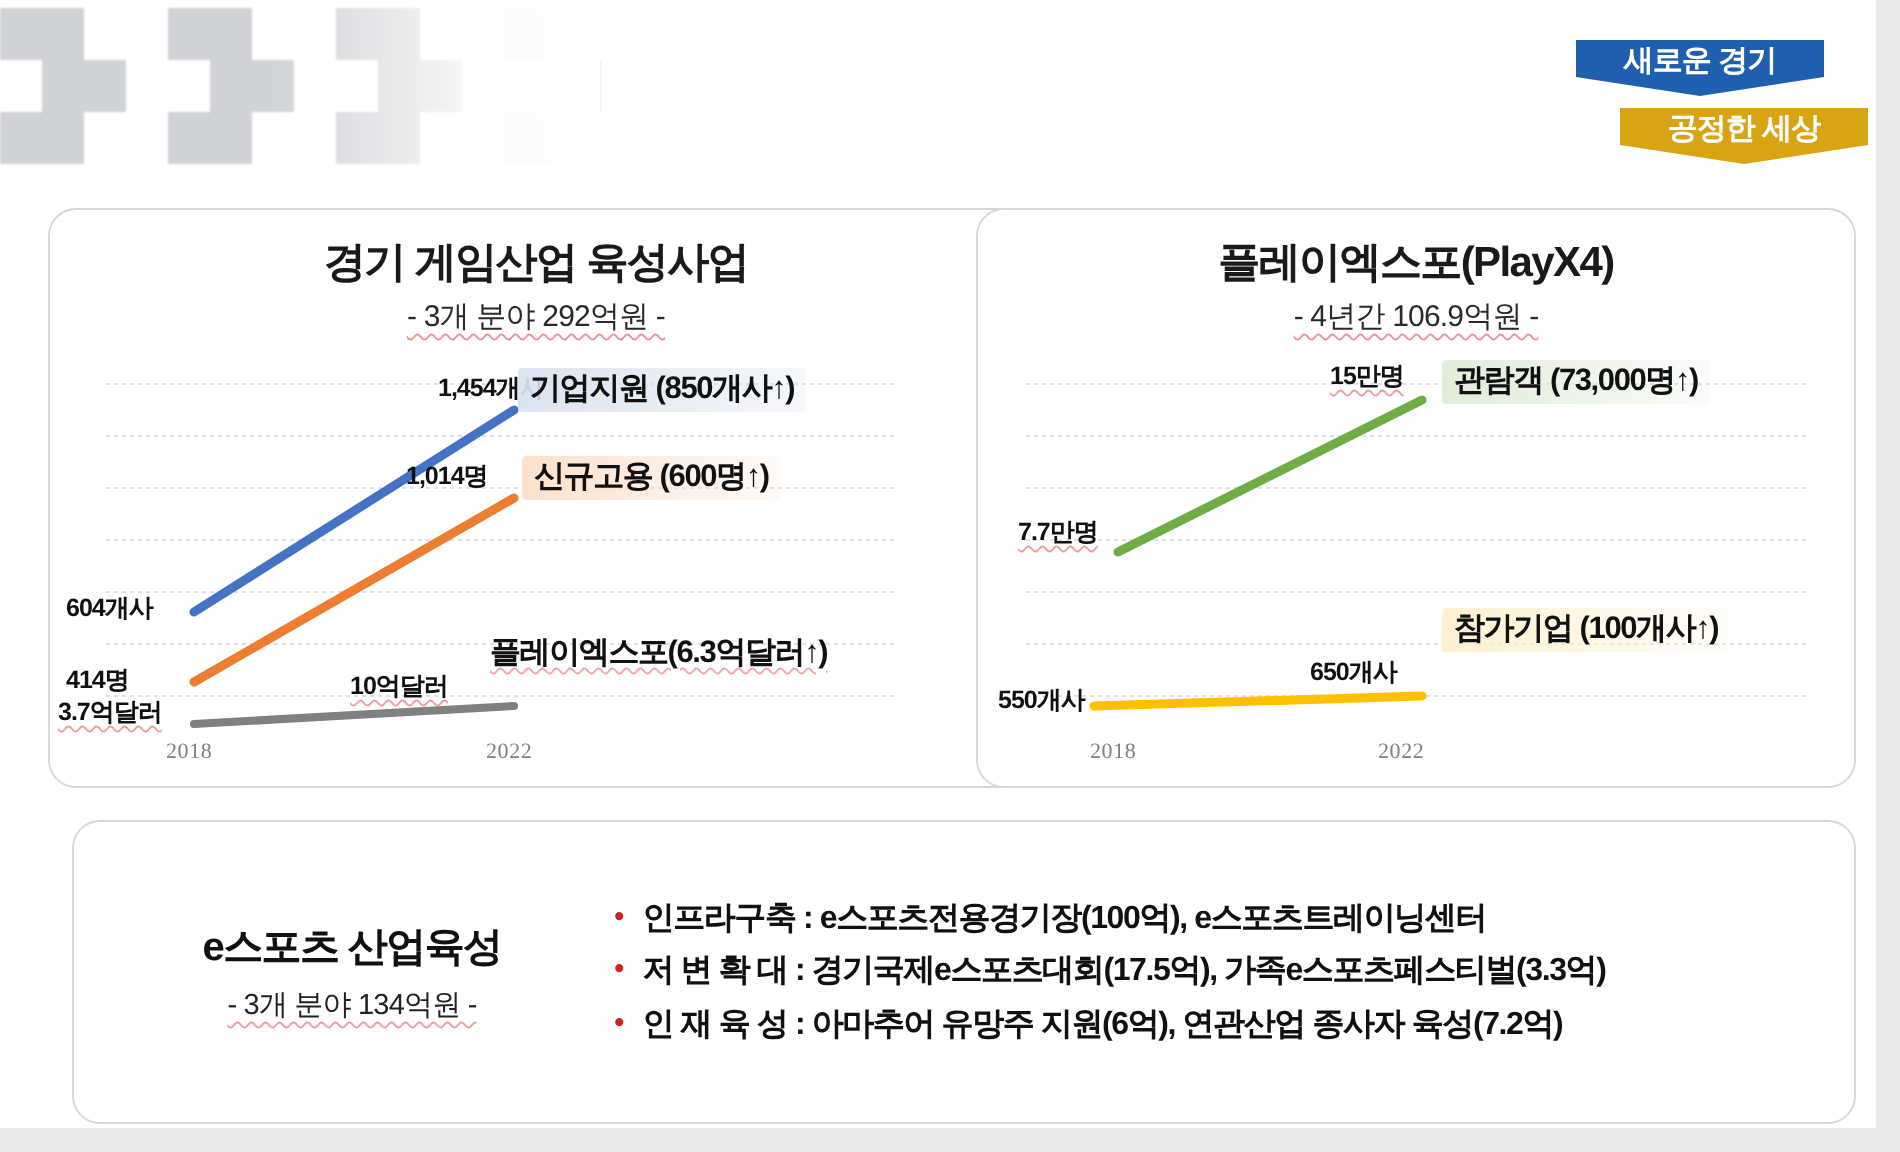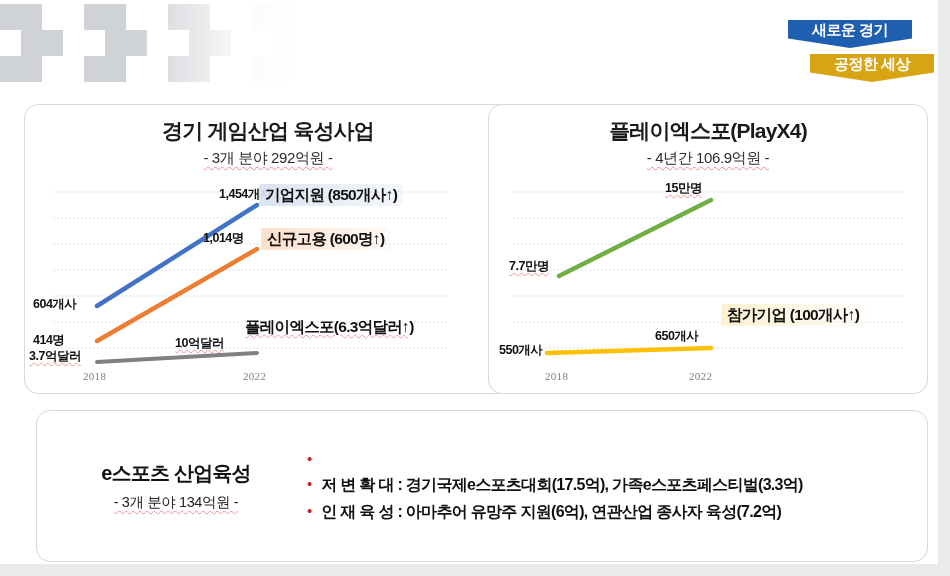--- a/index.html
+++ b/index.html
@@ -361,39 +361,41 @@
           <line x1="14" y1="118" x2="404" y2="118"></line>
           <line x1="14" y1="144" x2="404" y2="144"></line>
           <line x1="14" y1="170" x2="404" y2="170"></line>
         </g>
         <line x1="60" y1="98" x2="212" y2="22" stroke="#70AD47" stroke-width="4.5" stroke-linecap="round"></line>
         <line x1="48" y1="175" x2="212" y2="170" stroke="#FFC000" stroke-width="4.5" stroke-linecap="round"></line>
       </svg>
 
       <span class="pt-label wavy" style="left:10px; top:82px;">7.7만명</span>
       <span class="pt-label wavy" style="left:166px; top:4px;">15만명</span>
+      <span class="series-label hl-green" style="left:222px; top:2px;">관람객 (73,000명↑)</span>
 
       <span class="pt-label" style="left:0px; top:166px;">550개사</span>
       <span class="pt-label" style="left:156px; top:152px;">650개사</span>
       <span class="series-label hl-yellow" style="left:222px; top:126px;">참가기업 (100개사↑)</span>
 
       <span class="axis-tick" style="left:46px; top:192px;">2018</span>
       <span class="axis-tick" style="left:190px; top:192px;">2022</span>
     </div>
   </div>
 
   <div class="panel" id="panel-esports">
     <div id="esports-inner">
       <div id="esports-left">
         <div class="et">e스포츠 산업육성</div>
         <div class="es">- 3개 분야 134억원 -</div>
       </div>
       <div id="esports-bullets">
         <div class="bullet-row">
           <span class="bullet-dot">•</span>
+          <span class="bullet-text">인프라구축 : e스포츠전용경기장(100억), e스포츠트레이닝센터</span>
         </div>
         <div class="bullet-row">
           <span class="bullet-dot">•</span>
           <span class="bullet-text">저 변 확 대 : 경기국제e스포츠대회(17.5억), 가족e스포츠페스티벌(3.3억)</span>
         </div>
         <div class="bullet-row">
           <span class="bullet-dot">•</span>
           <span class="bullet-text">인 재 육 성 : 아마추어 유망주 지원(6억), 연관산업 종사자 육성(7.2억)</span>
         </div>
       </div>

